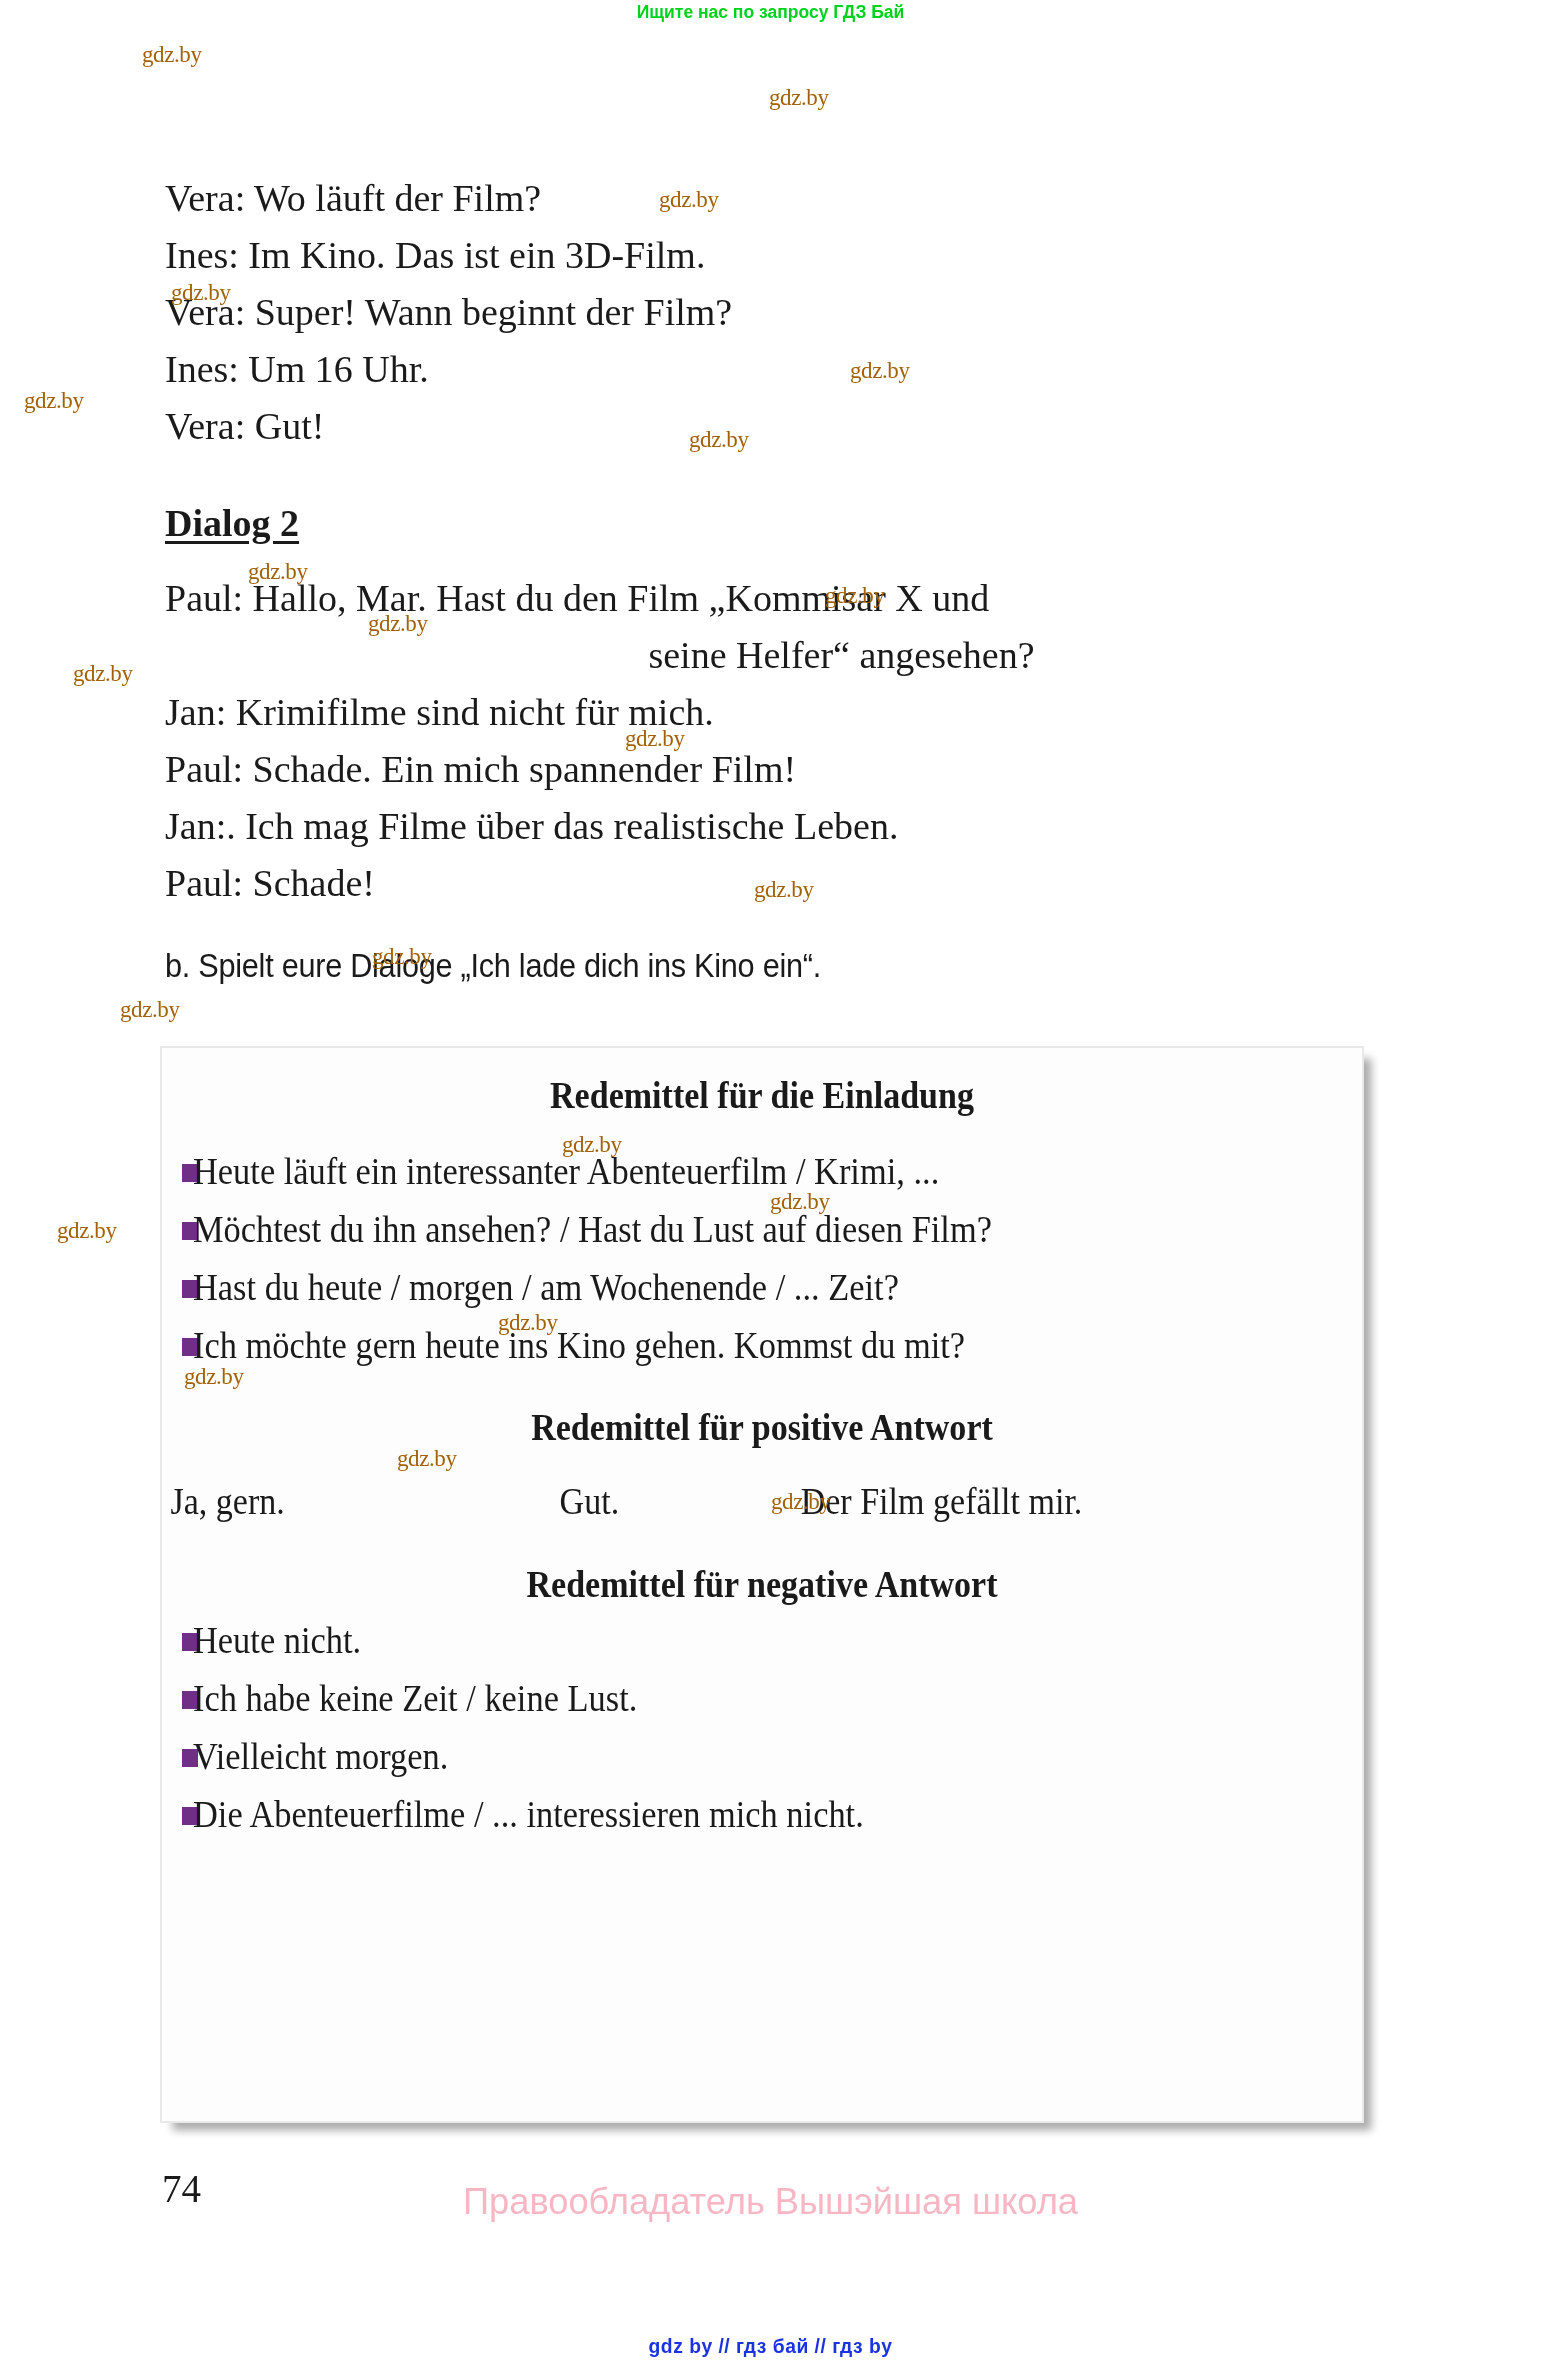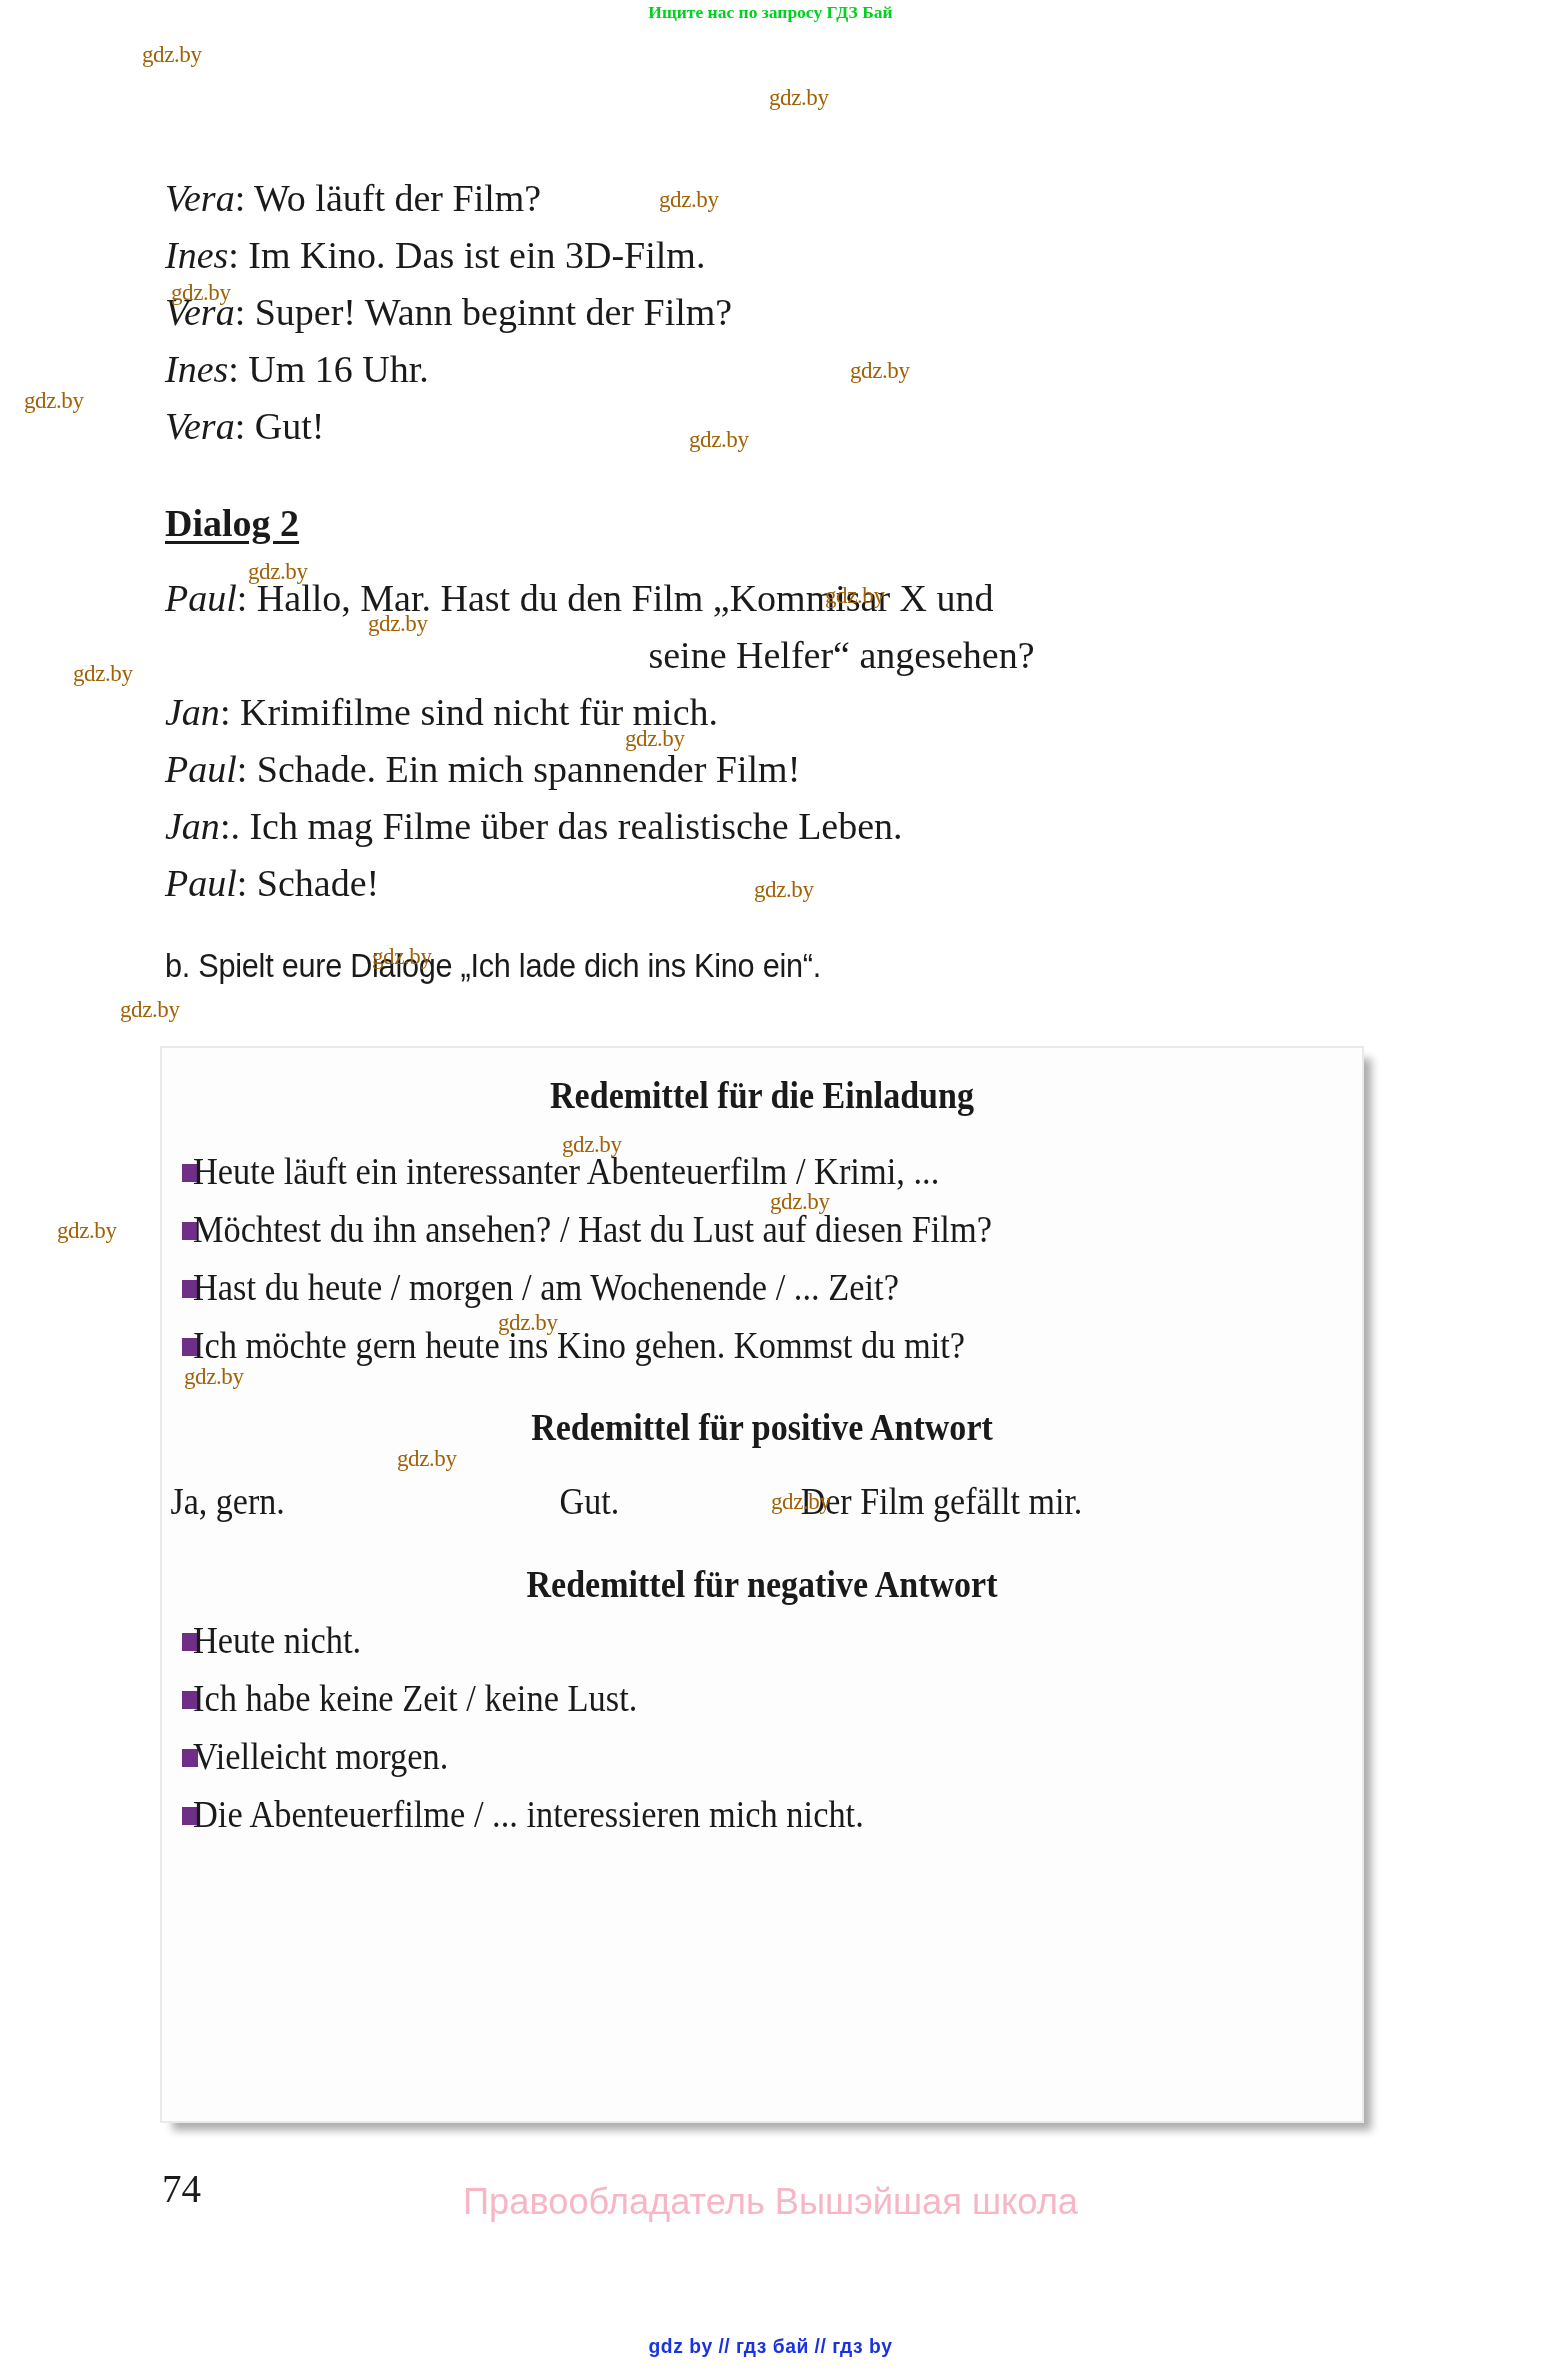--- a/index.html
+++ b/index.html
@@ -17,21 +17,21 @@
   }
 
   
   .top-banner {
     position: absolute;
     top: 1.8px;
     left: 0;
     width: 1541px;
     text-align: center;
     color: #00d21e;
-    font-family: Liberation Serif, serif;
+    font-family: Liberation Sans, sans-serif;
     font-weight: bold;
     font-size: 17.5px;
     letter-spacing: 0px;
   }
 
   
   .wm {
     position: absolute;
     font-family: Liberation Serif, serif;
     color: #a16207;
@@ -48,21 +48,20 @@
   }
   .dline {
     font-family: "Liberation Serif", "DejaVu Serif", serif;
     font-size: 38px;
     line-height: 57px;
     font-stretch: condensed;
     transform-origin: left center;
     white-space: nowrap;
   }
   .dline .spk {
-    font-style: italic;
   }
   .cont-indent {
     padding-left: 66px;
     text-align: center;
   }
 
   .dialog2-head {
     position: absolute;
     left: 165px;
     top: 501px;

